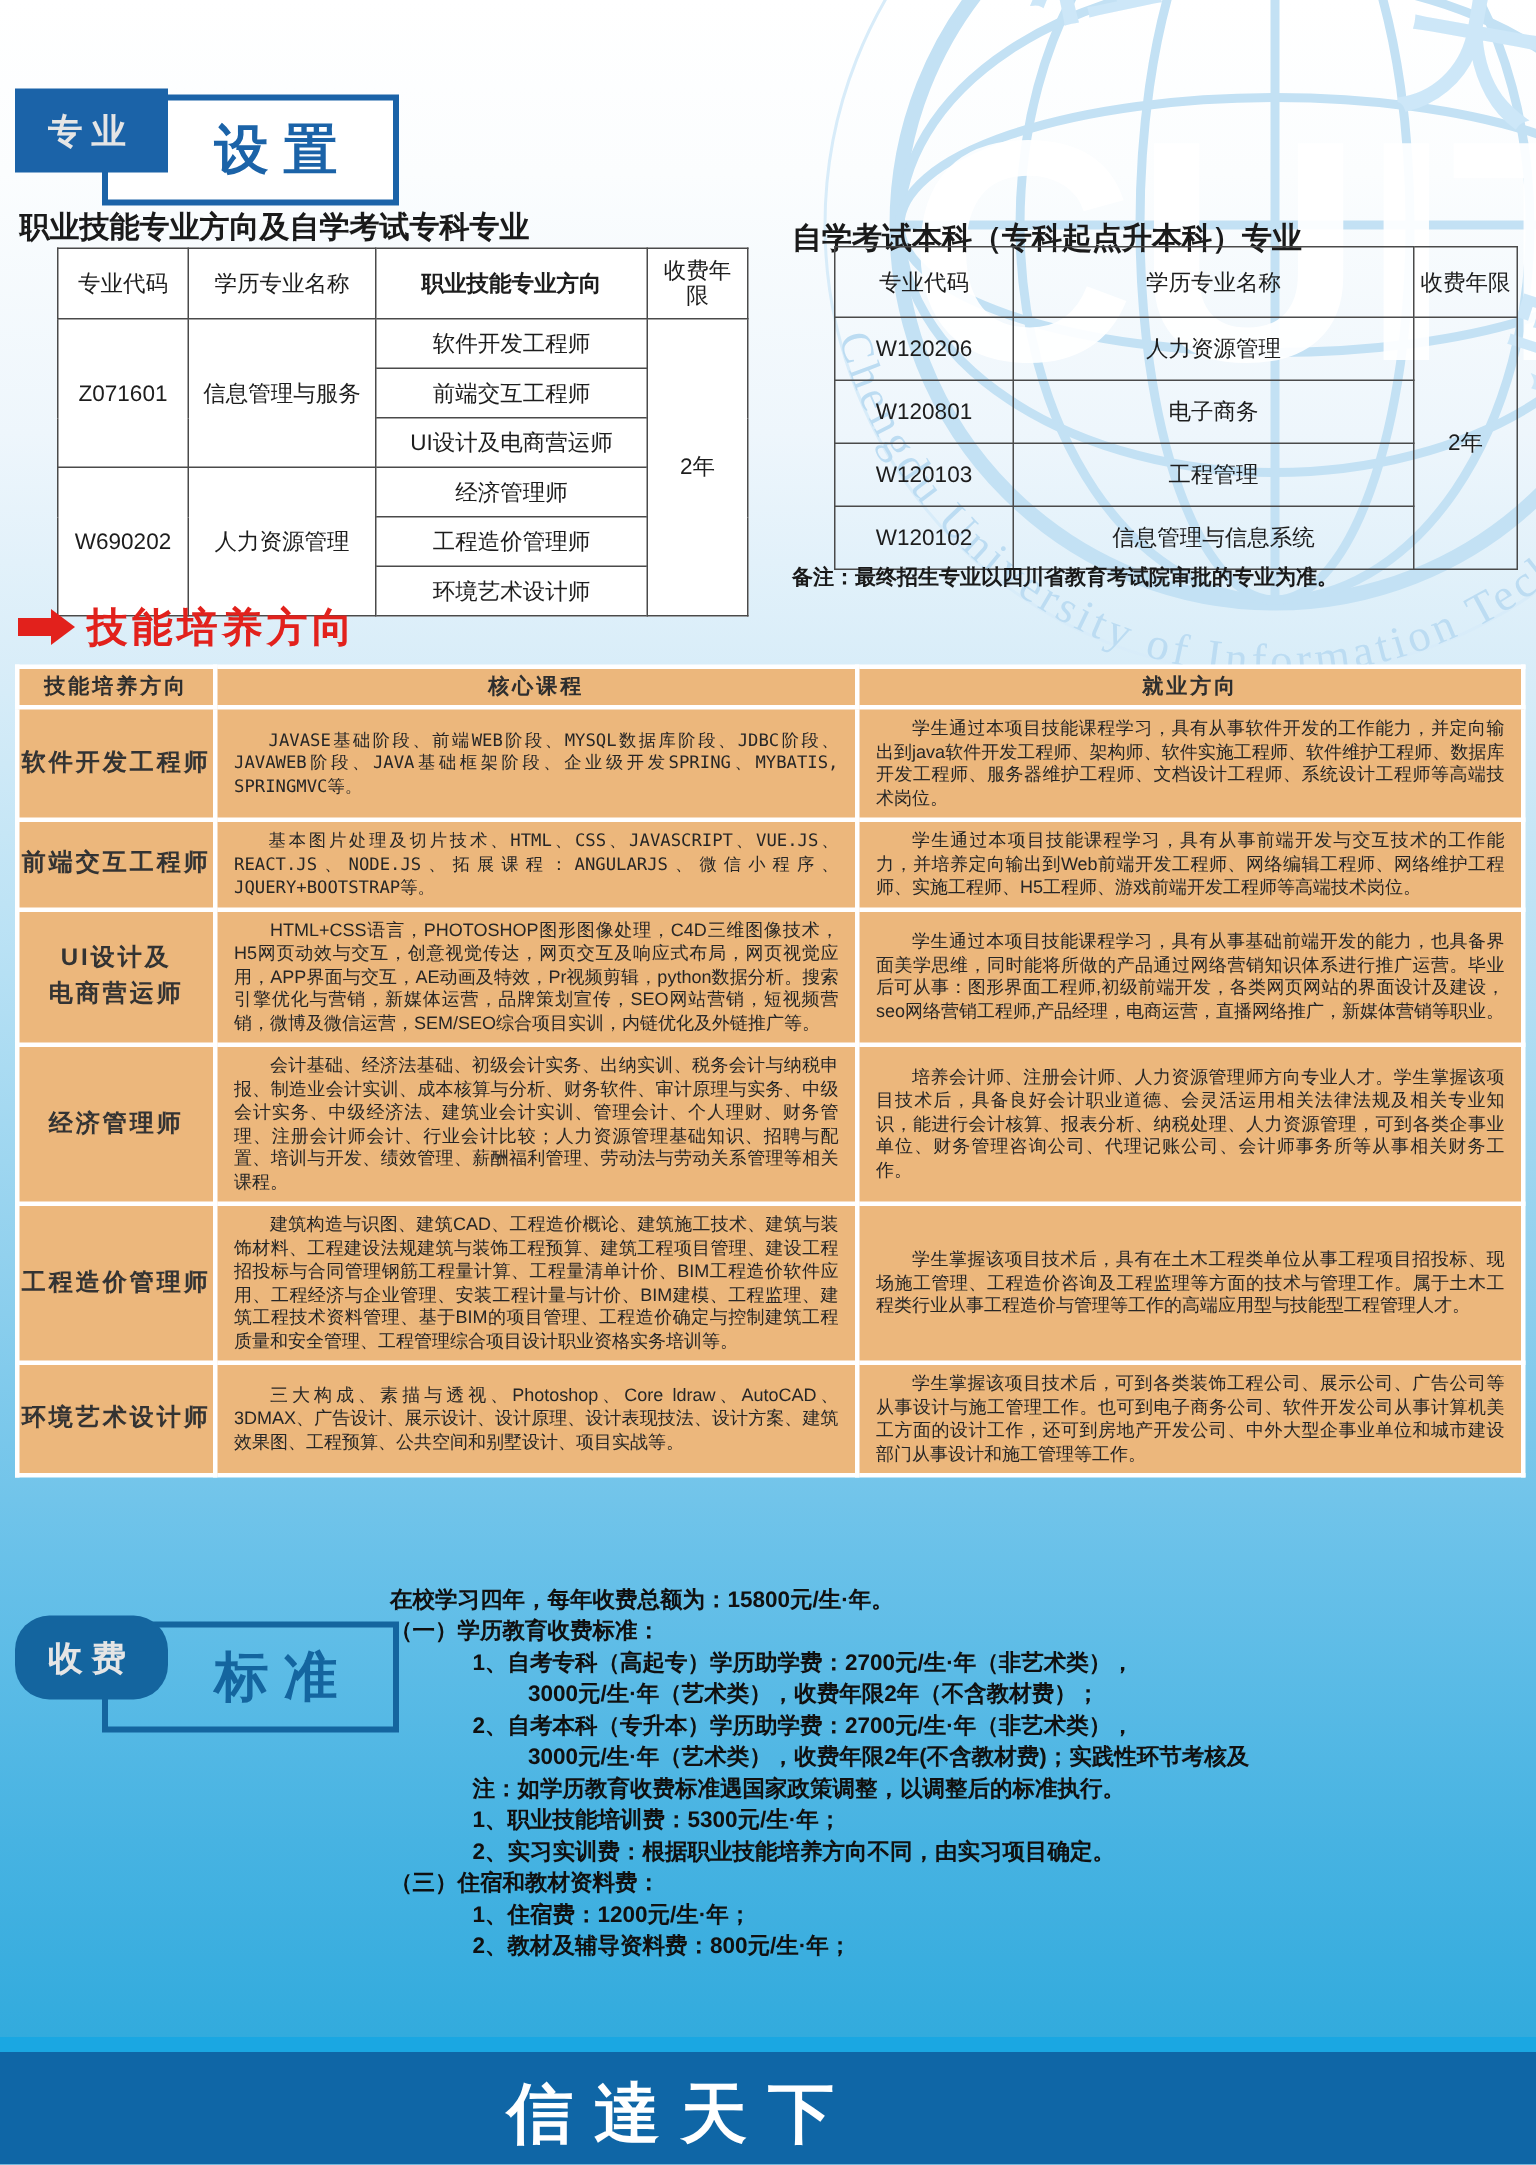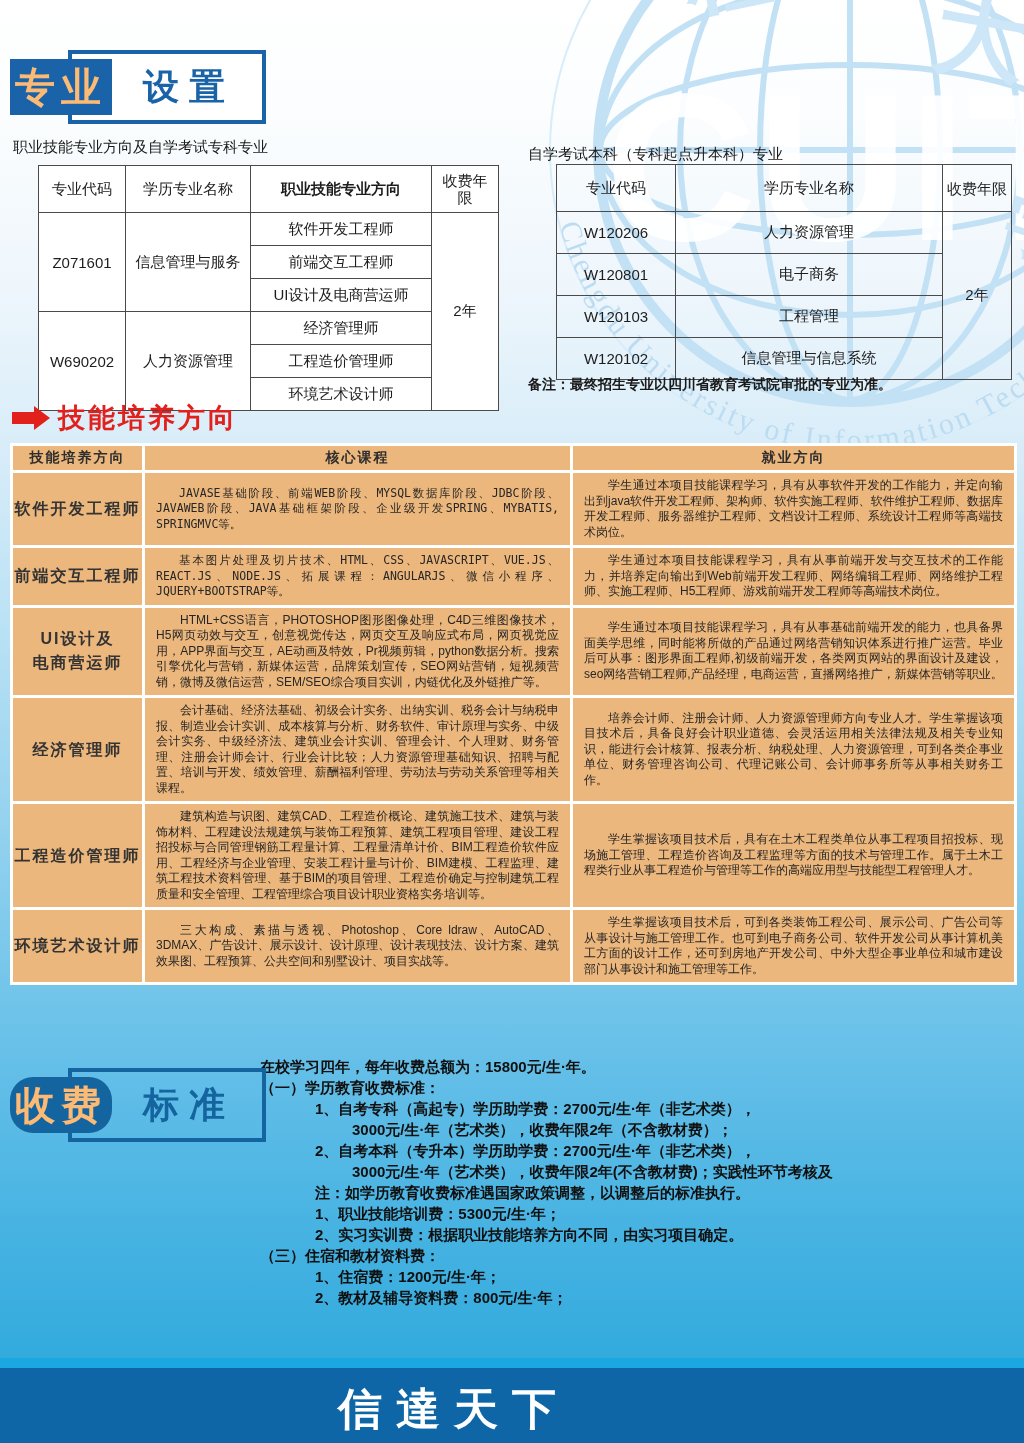--- a/index.html
+++ b/index.html
@@ -8,36 +8,36 @@
     width:1024px;height:1443px;
     overflow:hidden;
     font-family:"Liberation Sans","DejaVu Sans",sans-serif;
     background:linear-gradient(180deg,#ffffff 0%,#fbfdfe 8%,#eef6fc 20%,#d6ecf8 32%,#b6e0f4 45%,#92d1ee 58%,#69c1e9 72%,#47b3e2 85%,#2ea9dc 96%);
   }
   
   .watermark{position:absolute;left:460px;top:-60px;width:620px;height:560px;z-index:0;}
   
   .badge{position:absolute;width:210px;height:78px;z-index:3;}
   .badge .boxR{
-    position:absolute;left:58px;top:0;width:146px;height:66px;
+    position:absolute;left:58px;top:13px;width:146px;height:66px;
     border:4px solid #1b63a8;background:#fff;
     display:flex;align-items:center;justify-content:center;
     padding-left:44px;box-sizing:content-box;
   }
   .badge .boxR .txtR{font-size:36px;font-weight:bold;color:#1b63a8;letter-spacing:10px;}
   .badge .boxL{
     position:absolute;left:0;top:9px;width:102px;height:56px;background:#1b63a8;
     display:flex;align-items:center;justify-content:center;z-index:2;
   }
-  .badge .boxL .txtL{font-size:40px;font-weight:bold;color:#fdba74;letter-spacing:6px;}
+  .badge .boxL .txtL{font-size:23px;font-weight:bold;color:#e5e5e5;letter-spacing:6px;}
   .badge.fees .boxR{background:transparent;border-color:#14659f;}
   .badge.fees .boxR .txtR{color:#14659f;}
   .badge.fees .boxL{background:#14659f;border-radius:23px;}
   
-  .subtitle{position:absolute;font-size:15px;font-weight:normal;color:#1a1a1a;z-index:2;}
+  .subtitle{position:absolute;font-size:20px;font-weight:bold;color:#1a1a1a;z-index:2;}
   .note-line{position:absolute;font-size:14px;font-weight:bold;color:#1a1a1a;z-index:2;}
   .red-title{position:absolute;display:flex;align-items:center;gap:8px;z-index:2;}
   .red-title .arrow{display:inline-flex;align-items:center;}
   .red-title .arrow .a-rect{width:22px;height:12px;background:#e2211c;}
   .red-title .arrow .a-tri{width:0;height:0;border-left:16px solid #e2211c;border-top:12px solid transparent;border-bottom:12px solid transparent;}
   .red-title .t{font-size:27px;font-weight:bold;color:#e2211c;letter-spacing:3px;}
   
   table.plain{border-collapse:collapse;position:absolute;z-index:2;margin-left:28px;}
   table.plain th,table.plain td{
     border:1px solid #4a4a4a;font-size:15px;color:#1d1d1d;

